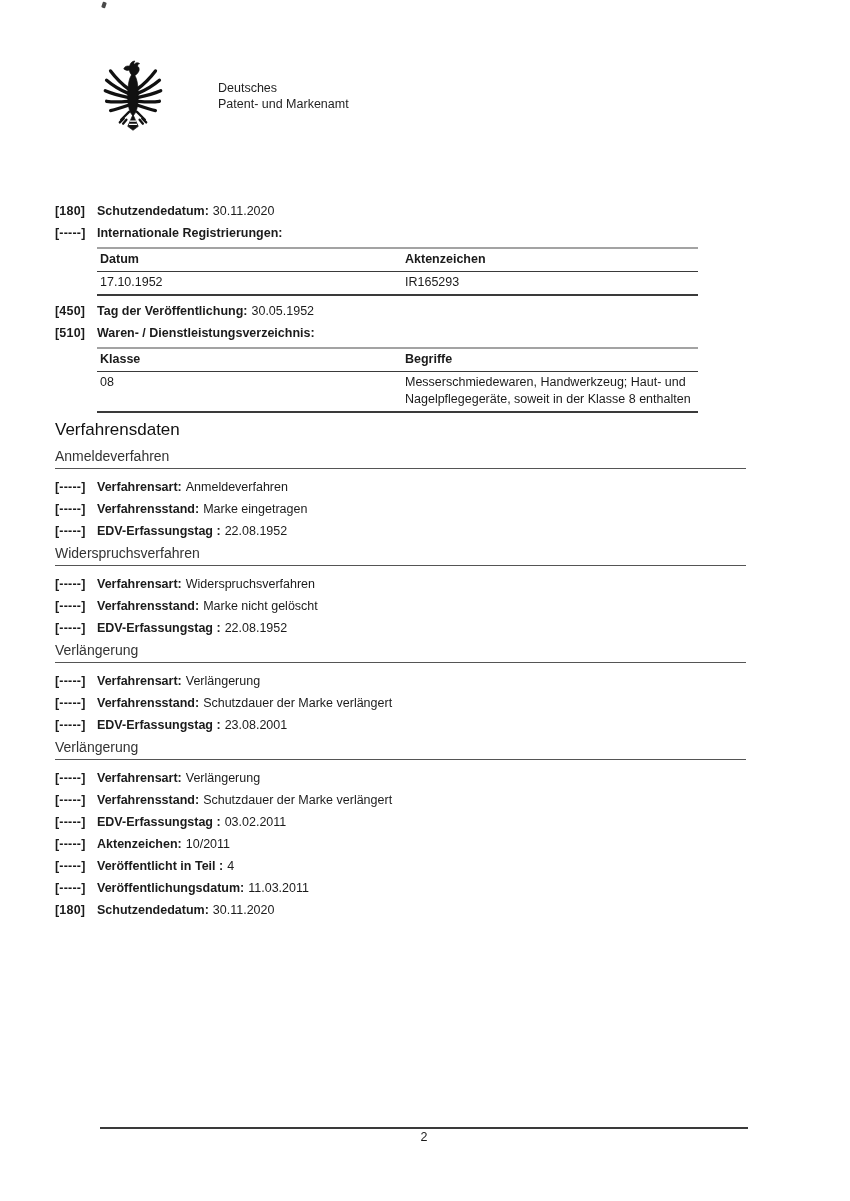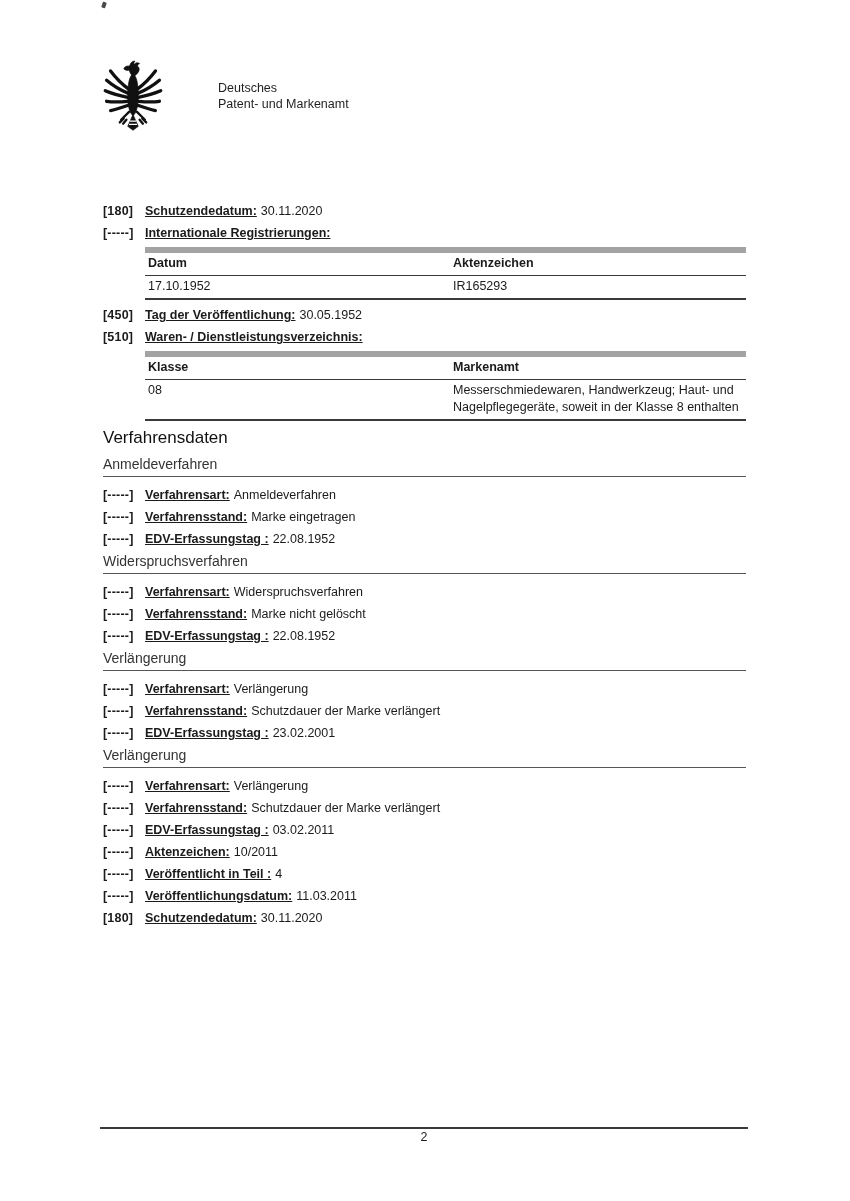--- a/index.html
+++ b/index.html
@@ -14,37 +14,37 @@
   }
   .scan-speck {
     position:absolute; left:102px; top:2px;
     width:4px; height:6px; background:#2a2a2a;
     transform:rotate(18deg); border-radius:1px; opacity:.85;
   }
   .header { display:flex; align-items:center; margin:55px 0 0 100px; }
   .logo svg { width:66px; height:82px; display:block; }
   .agency { margin-left:52px; font-size:12.5px; line-height:16px; color:#1f1f1f; }
 
-  .content { margin:66px 104px 0 103px; }
+  .content { margin:66px 104px 0 55px; }
 
   .frow { display:flex; line-height:16px; margin-bottom:6px; }
   .fcode { flex:none; width:42px; font-weight:bold; letter-spacing:.2px; }
-  .flabel { font-weight:bold;text-decoration:underline; }
+  .flabel { font-weight:bold; }
   .fvalue { margin-left:4px; }
 
   table.regtable {
     width:601px; margin:2px 0 7px 42px;
     border-collapse:collapse; table-layout:fixed;
   }
   table.regtable col.c1 { width:305px; }
   table.regtable th, table.regtable td {
     text-align:left; vertical-align:top;
     padding:2px 6px 3px 3px; line-height:17px; font-size:12.5px;
   }
-  table.regtable thead tr { border-top:6px solid #a3a3a3; border-bottom:1.5px solid #3a3a3a; }
+  table.regtable thead tr { border-top:2px solid #a3a3a3; border-bottom:1.5px solid #3a3a3a; }
   table.regtable tbody tr:last-child { border-bottom:2px solid #3a3a3a; }
   table.regtable th { font-weight:bold; }
 
   .proc-title { font-size:17px; font-weight:normal; color:#111; line-height:20px; margin:6px 0 8px 0; }
   .subhead {
     font-size:14px; font-weight:normal; color:#333;
     line-height:17px; padding-bottom:3px; margin:6px 0 10px 0;
     border-bottom:1px solid #555;
   }
 
@@ -137,21 +137,21 @@
     </div>
 
     <table class="regtable">
       <colgroup>
           <col class="c1">
           <col>
         </colgroup>
       <thead>
         <tr>
           <th>Klasse</th>
-          <th>Markenamt</th>
+          <th>Begriffe</th>
         </tr>
       </thead>
       <tbody>
         <tr>
           <td>08</td>
           <td>Messerschmiedewaren, Handwerkzeug; Haut- und Nagelpflegegeräte, soweit in der Klasse 8 enthal­ten</td>
         </tr>
       </tbody>
     </table>
 
@@ -194,21 +194,21 @@
       <div class="frow">
         <span class="fcode">[-----]</span>
         <span><span class="flabel">Verfahrensart:</span><span class="fvalue">Verlängerung</span></span>
       </div>
       <div class="frow">
         <span class="fcode">[-----]</span>
         <span><span class="flabel">Verfahrensstand:</span><span class="fvalue">Schutzdauer der Marke verlängert</span></span>
       </div>
       <div class="frow">
         <span class="fcode">[-----]</span>
-        <span><span class="flabel">EDV-Erfassungstag :</span><span class="fvalue">23.02.2001</span></span>
+        <span><span class="flabel">EDV-Erfassungstag :</span><span class="fvalue">23.08.2001</span></span>
       </div>
     </section>
 
     <section>
       <h3 class="subhead">Verlängerung</h3>
       <div class="frow">
         <span class="fcode">[-----]</span>
         <span><span class="flabel">Verfahrensart:</span><span class="fvalue">Verlängerung</span></span>
       </div>
       <div class="frow">

